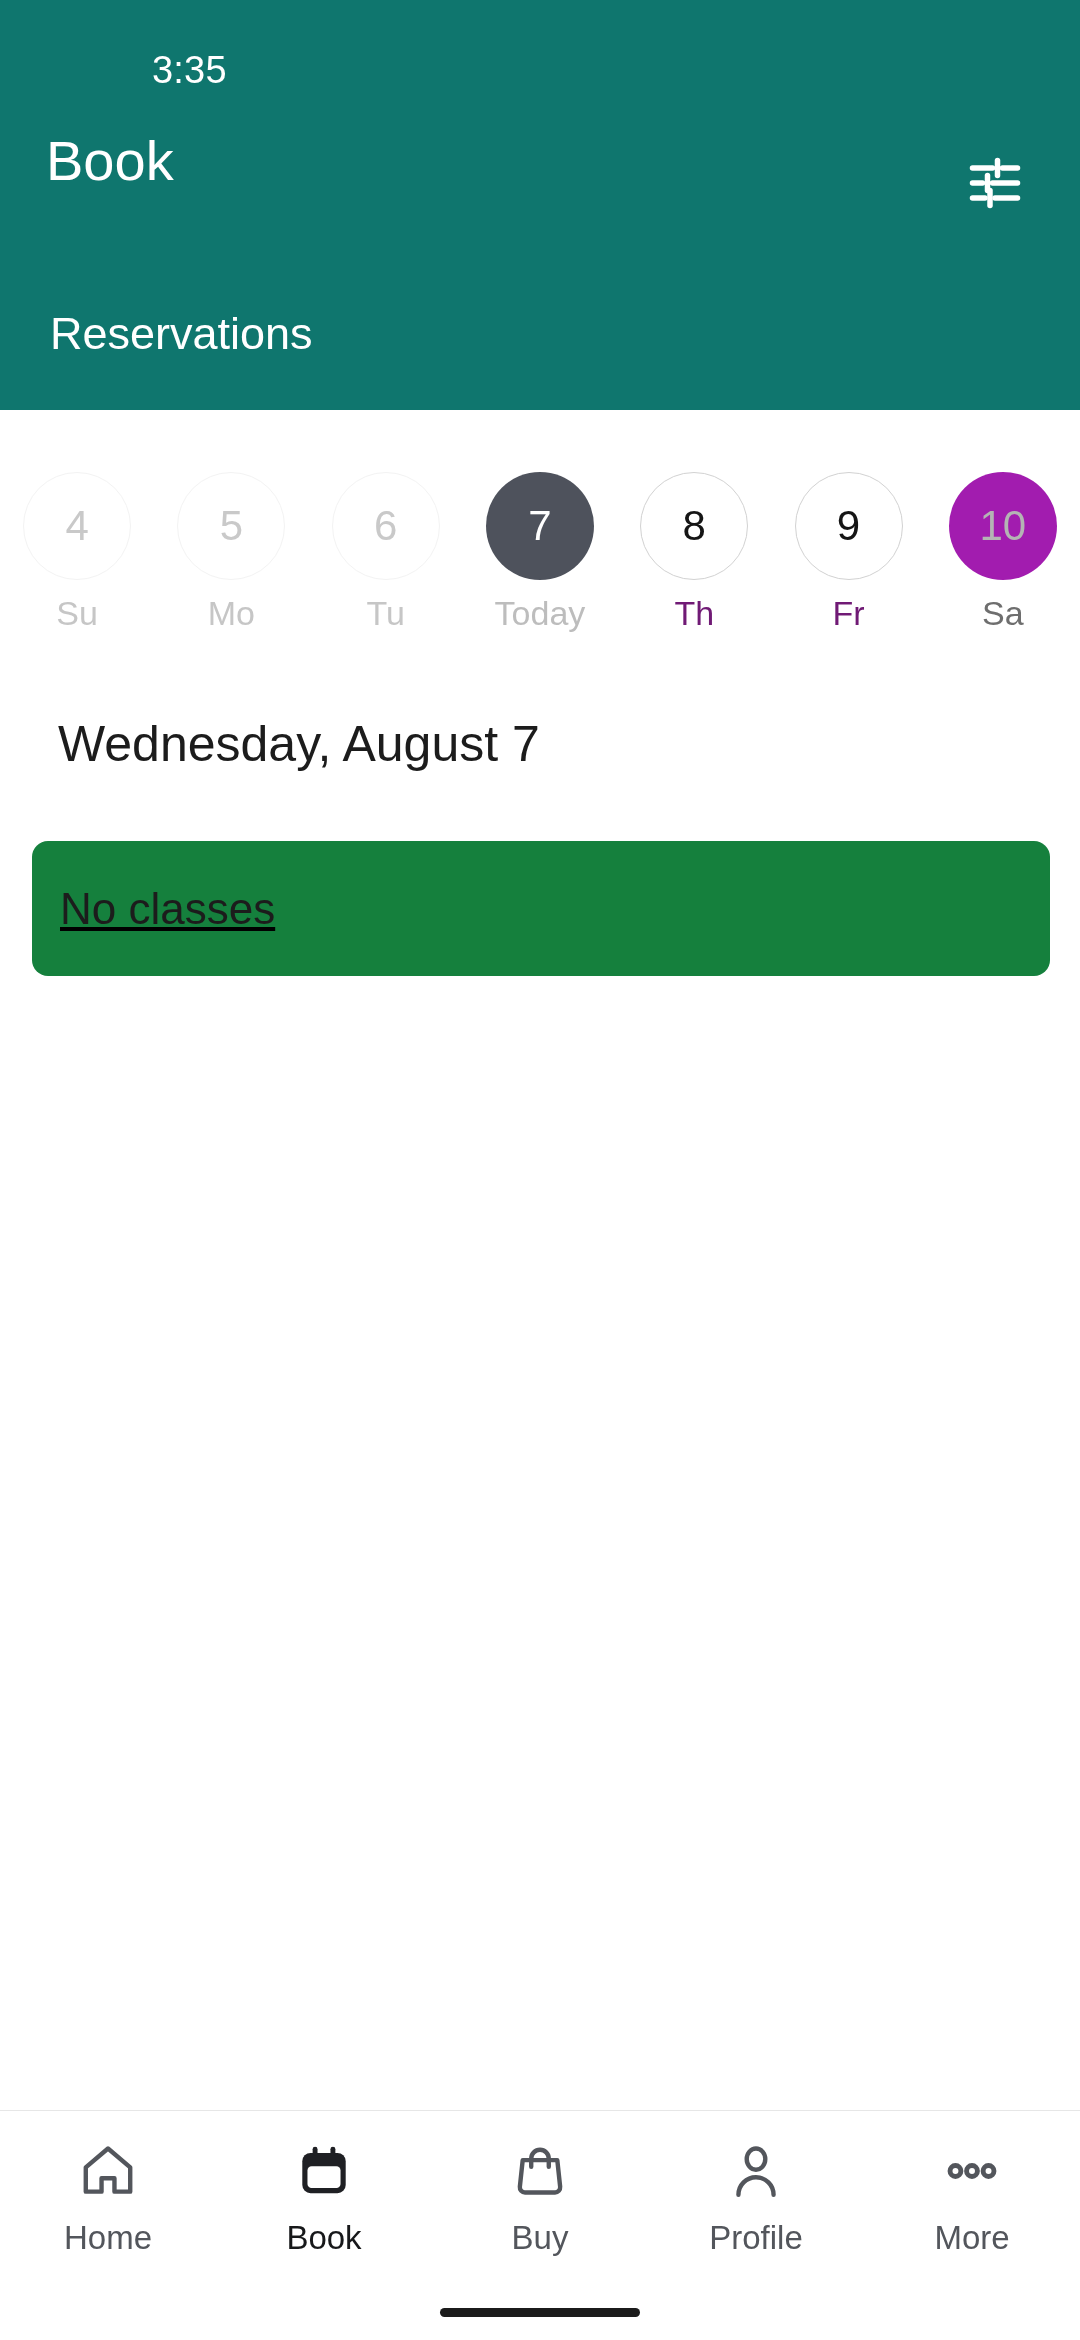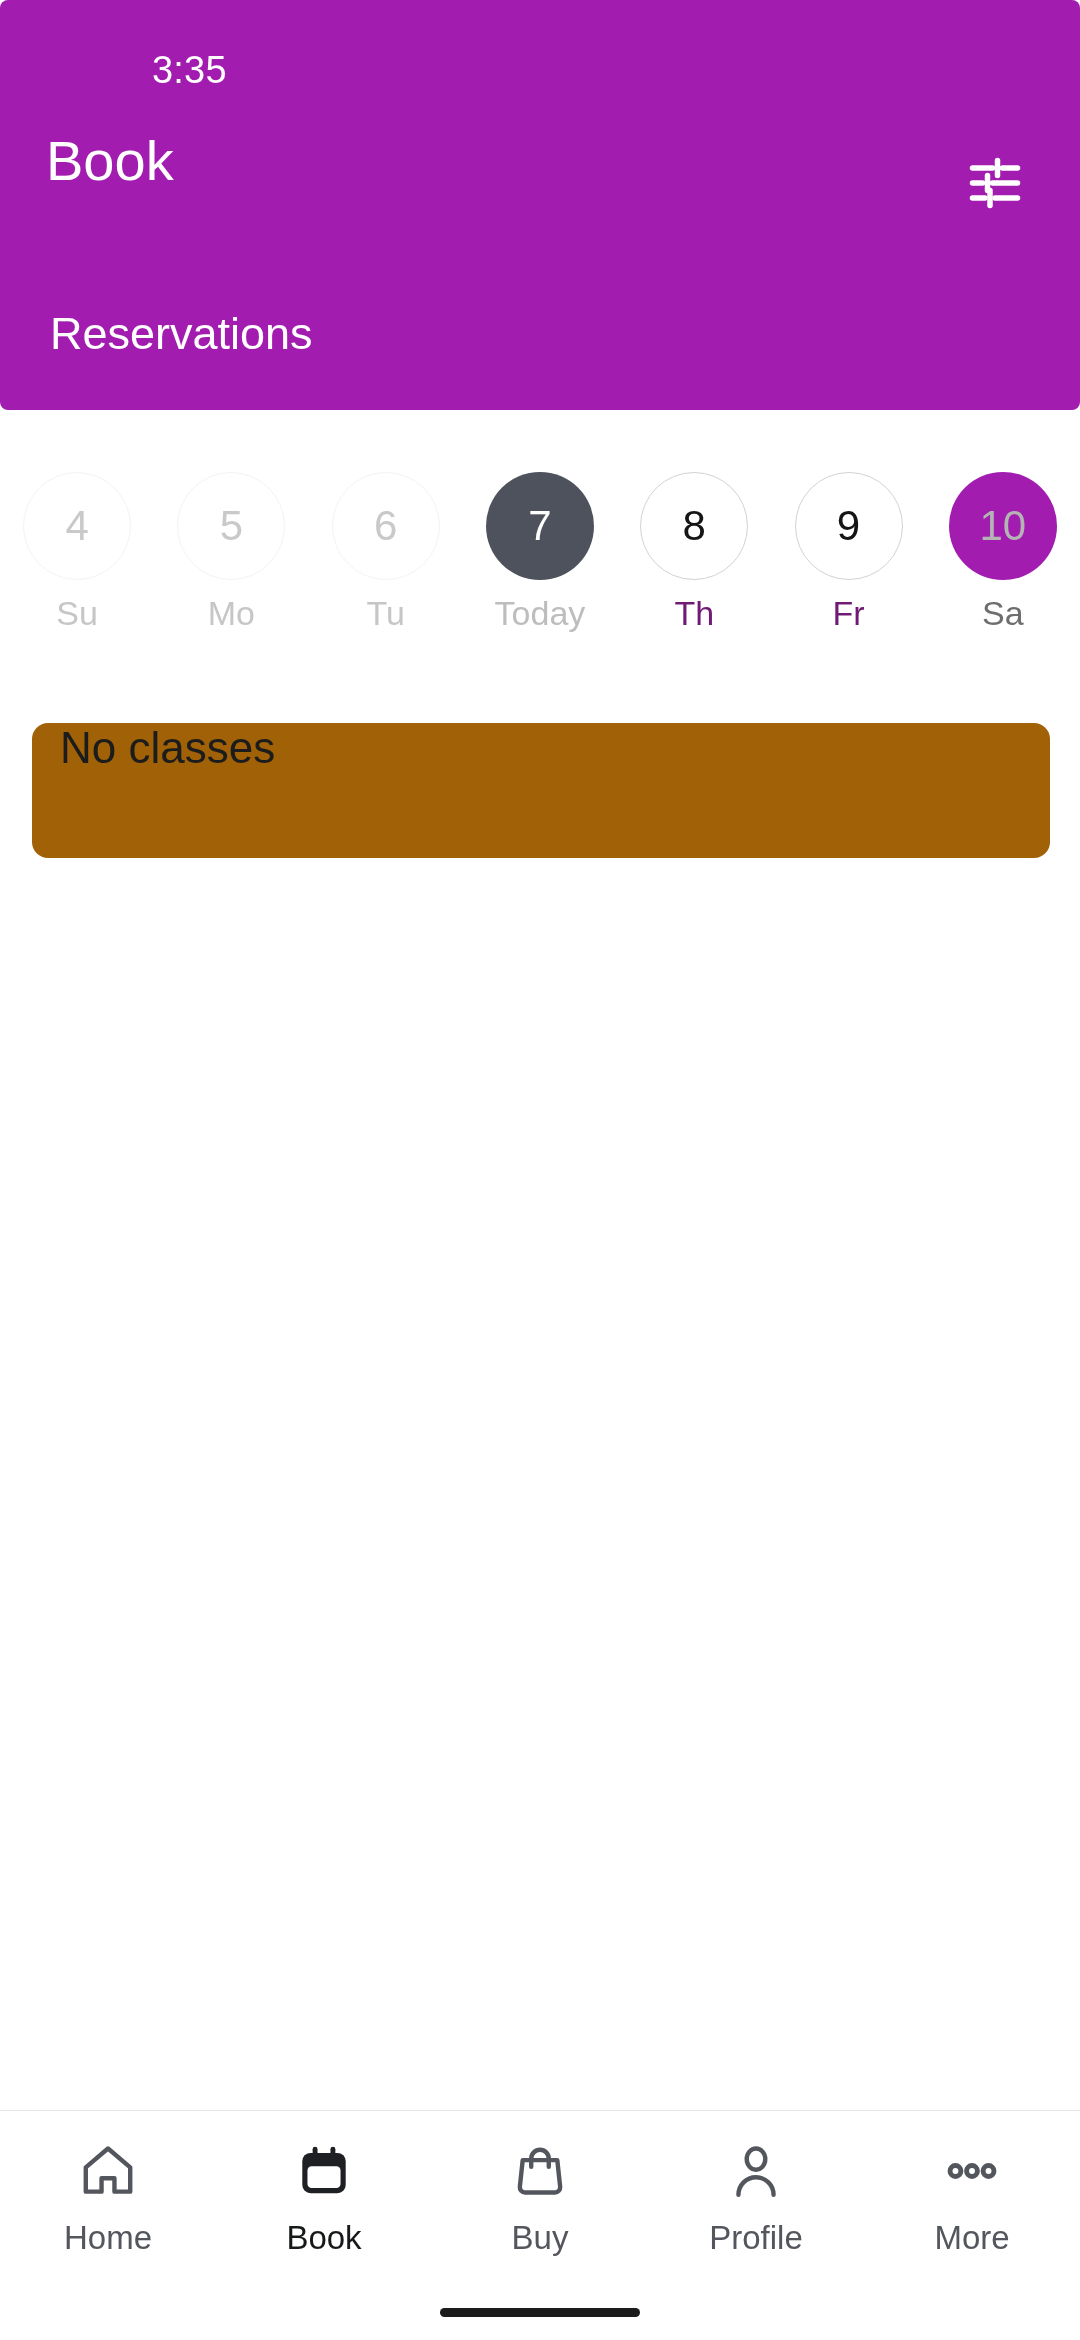--- a/index.html
+++ b/index.html
@@ -16,26 +16,25 @@
     position: relative;
     width: 1080px;
     height: 2340px;
     background: #ffffff;
     display: flex;
     flex-direction: column;
   }
 
   
   .header {
-    background: #a21caf;
+    background: #0f766e;
     height: 410px;
     flex: 0 0 410px;
     position: relative;
     width: 100%;
-    border-radius: 8px;
   }
 
   .status-bar {
     height: 120px;
     position: relative;
   }
 
   .status-time {
     position: absolute;
     left: 152px;
@@ -173,25 +172,27 @@
   .day-heading {
     margin: 60px 0 0 58px;
     font-size: 50px;
     line-height: 58px;
     color: #1c1c1c;
     font-weight: 400;
   }
 
   .no-classes-card {
     margin: 68px 30px 0 32px;
-    background: #a16207;
+    background: #15803d;
     border-radius: 16px;
     height: 135px;
     display: flex;
+    align-items: center;
     padding-left: 28px;
+    text-decoration: underline;
   }
 
   .no-classes-text {
     font-size: 44px;
     line-height: 50px;
     color: #1c1c1c;
   }
 
   
   .bottom-nav {
@@ -314,20 +315,21 @@
       <div class="date-label future">Fr</div>
     </div>
 
     <div class="date-cell">
       <div class="date-circle edge">10</div>
       <div class="date-label edge">Sa</div>
     </div>
   </div>
 
   <div class="content">
+    <div class="day-heading">Wednesday, August 7</div>
 
     <div class="no-classes-card">
       <div class="no-classes-text">No classes</div>
     </div>
   </div>
 
   <div class="bottom-nav">
 
     <div class="nav-item">
       <div class="nav-icon">

